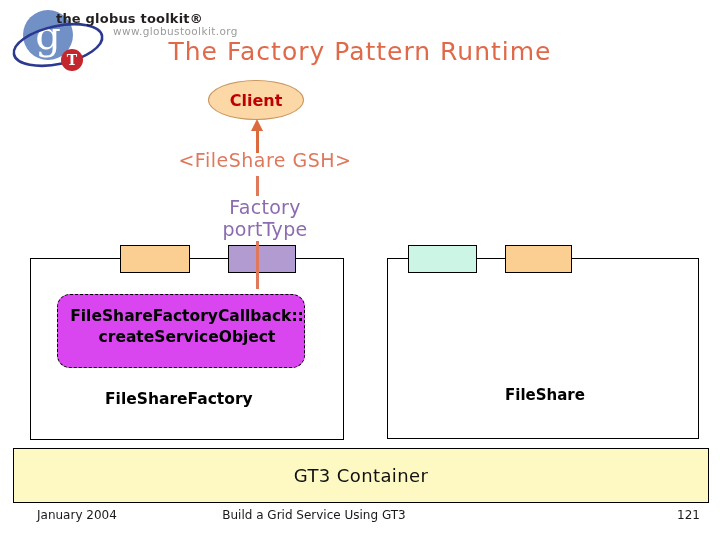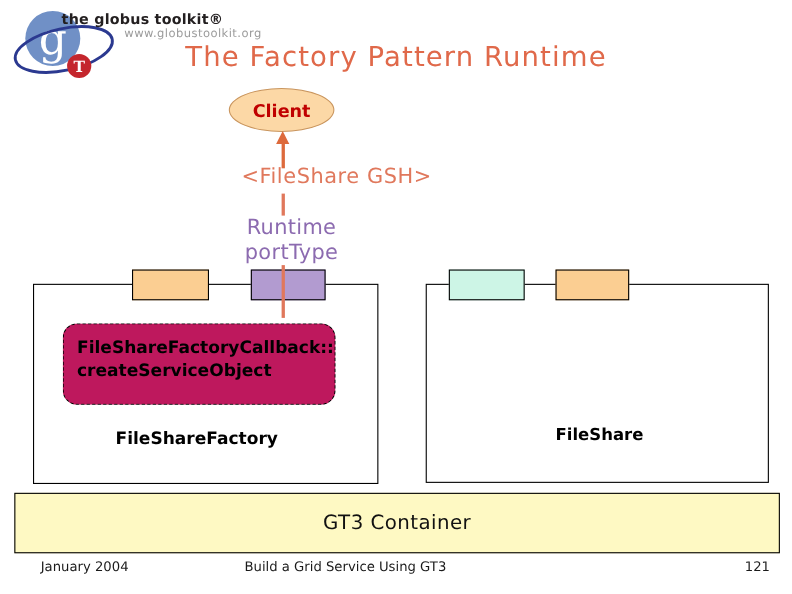--- a/index.html
+++ b/index.html
@@ -31,40 +31,40 @@
 
   
   .arrow-head{left:251px;top:119px;width:0;height:0;
               border-left:6px solid transparent;border-right:6px solid transparent;
               border-bottom:12px solid var(--c-arrow,#DD6A3C);}
   .stem1{left:256px;top:130px;width:3px;height:23px;background:var(--c-arrow,#DD6A3C);}
   .stem2{left:256px;top:176px;width:3px;height:20px;background:var(--c-salmon,#E0785C);}
   .stem3{left:256px;top:241px;width:3px;height:48px;background:var(--c-salmon,#E0785C);z-index:6;}
 
   .gsh{left:0;top:149px;width:530px;text-align:center;font-size:19px;
-       color:var(--c-salmon,#E0785C);letter-spacing:.5px;padding-left:41px;}
+       color:var(--c-salmon,#E0785C);letter-spacing:.5px;}
   .porttype{left:0;top:196px;width:530px;text-align:center;font-size:19px;line-height:22px;
             color:var(--c-purple,#8C6BB0);letter-spacing:.3px;}
 
   
   .big-box{background:#fff;border:1.5px solid #000;}
   .box-factory{left:30px;top:258px;width:312px;height:180px;}
   .box-instance{left:387px;top:258px;width:310px;height:179px;}
 
   
   .tab{border:1.3px solid #000;z-index:4;}
   .tab-orange-l{left:120px;top:245px;width:68px;height:26px;background:var(--c-tab-orange,#FBCE92);}
   .tab-purple{left:228px;top:245px;width:66px;height:26px;background:var(--c-tab-purple,#B29BD0);}
   .tab-mint{left:408px;top:245px;width:67px;height:26px;background:var(--c-tab-mint,#CDF5E6);}
   .tab-orange-r{left:505px;top:245px;width:65px;height:26px;background:var(--c-tab-orange,#FBCE92);}
 
   
   .callback{left:57px;top:294px;width:248px;height:74px;border:1.6px dashed #000;
             border-radius:13px;box-sizing:border-box;padding:11px 0 0 12px;
-            font-size:15.5px;font-weight:bold;color:#000;line-height:21px;z-index:7;background:#be185d;}
+            font-size:15.5px;font-weight:bold;color:#000;line-height:21px;z-index:7;background:#d946ef;text-align:center;}
 
   .factory-label{left:105px;top:390px;font-size:15.5px;font-weight:bold;color:#000;}
   .instance-label{left:505px;top:386px;font-size:15px;font-weight:bold;color:#000;}
 
   
   .gt3{left:13px;top:448px;width:694px;height:53px;border:1.5px solid #000;background:#fef9c3;
        display:flex;align-items:center;justify-content:center;font-size:18px;color:#111;
        letter-spacing:.4px;}
 
   
@@ -88,21 +88,21 @@
   <div class="abs brand-url">www.globustoolkit.org</div>
 
   <div class="abs title">The Factory Pattern Runtime</div>
 
   <div class="abs client">Client</div>
   <div class="abs arrow-head"></div>
   <div class="abs stem1"></div>
   <div class="abs gsh">&lt;FileShare GSH&gt;</div>
   <div class="abs stem2"></div>
   <div class="abs porttype">
-    <div>Runtime</div>
+    <div>Factory</div>
     <div>portType</div>
   </div>
   <div class="abs stem3"></div>
 
   <div class="abs big-box box-factory"></div>
   <div class="abs big-box box-instance"></div>
 
   <div class="abs tab tab-orange-l"></div>
   <div class="abs tab tab-purple"></div>
   <div class="abs tab tab-mint"></div>

